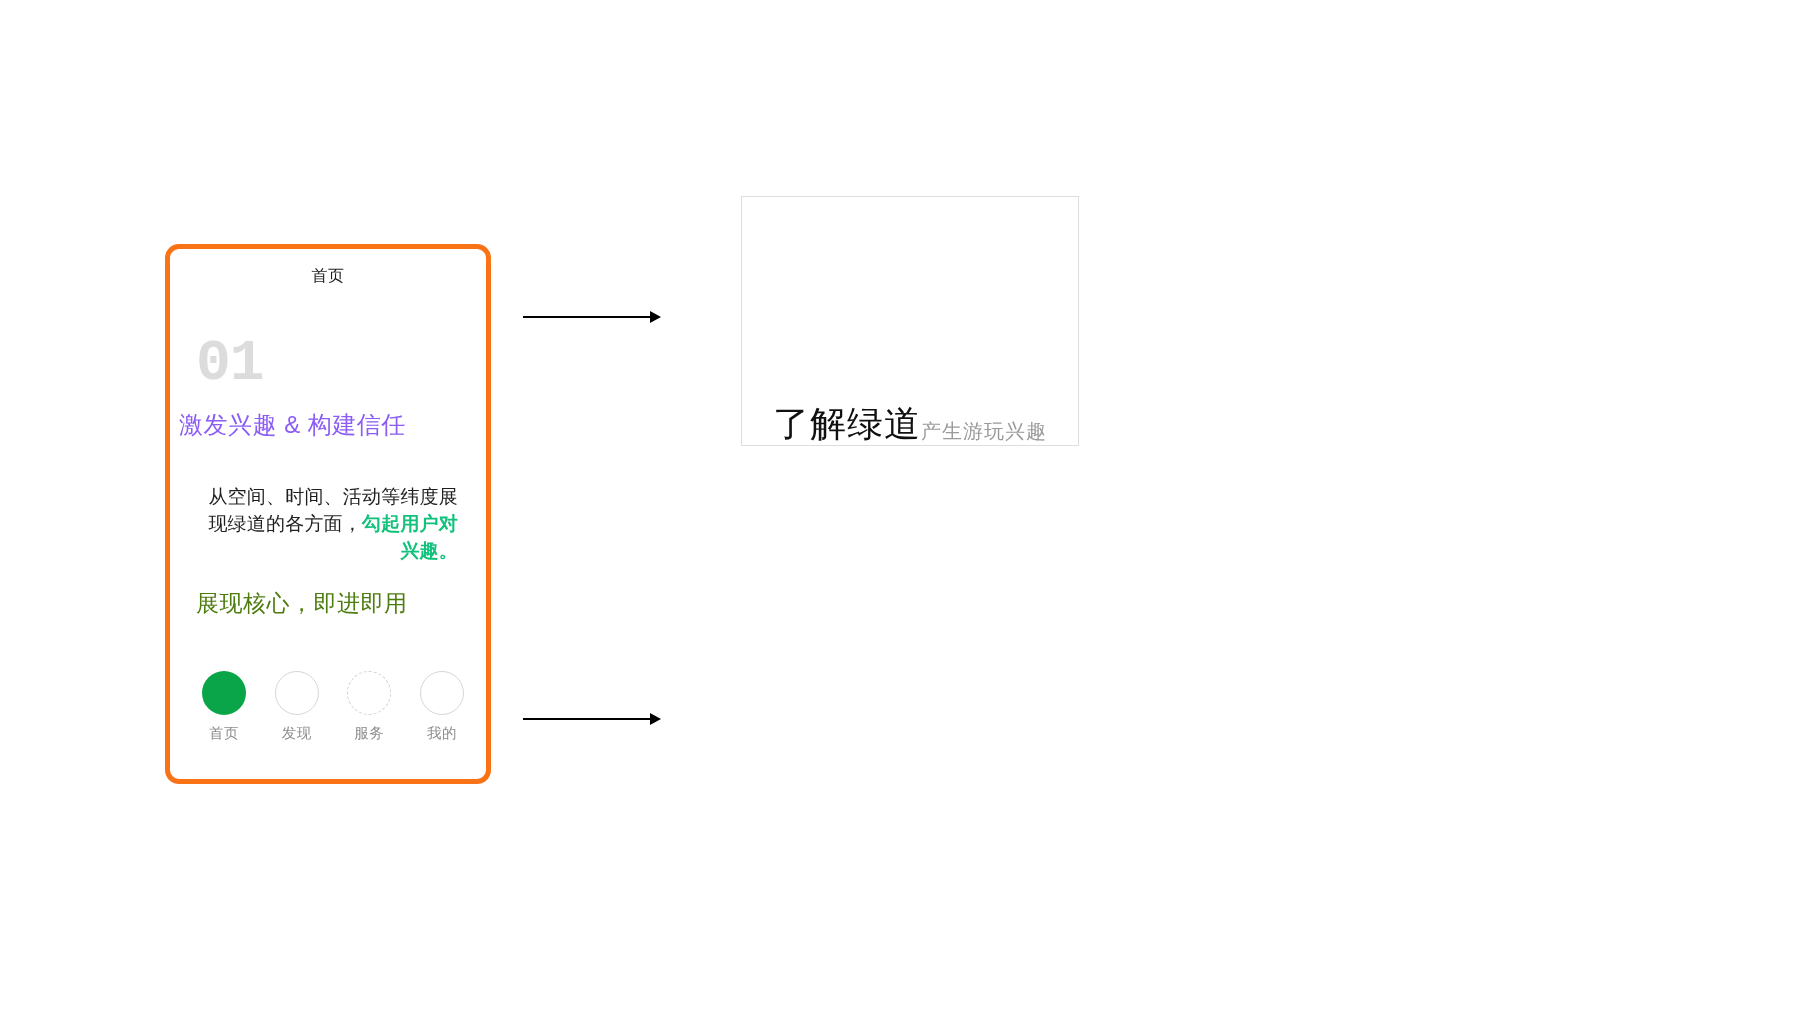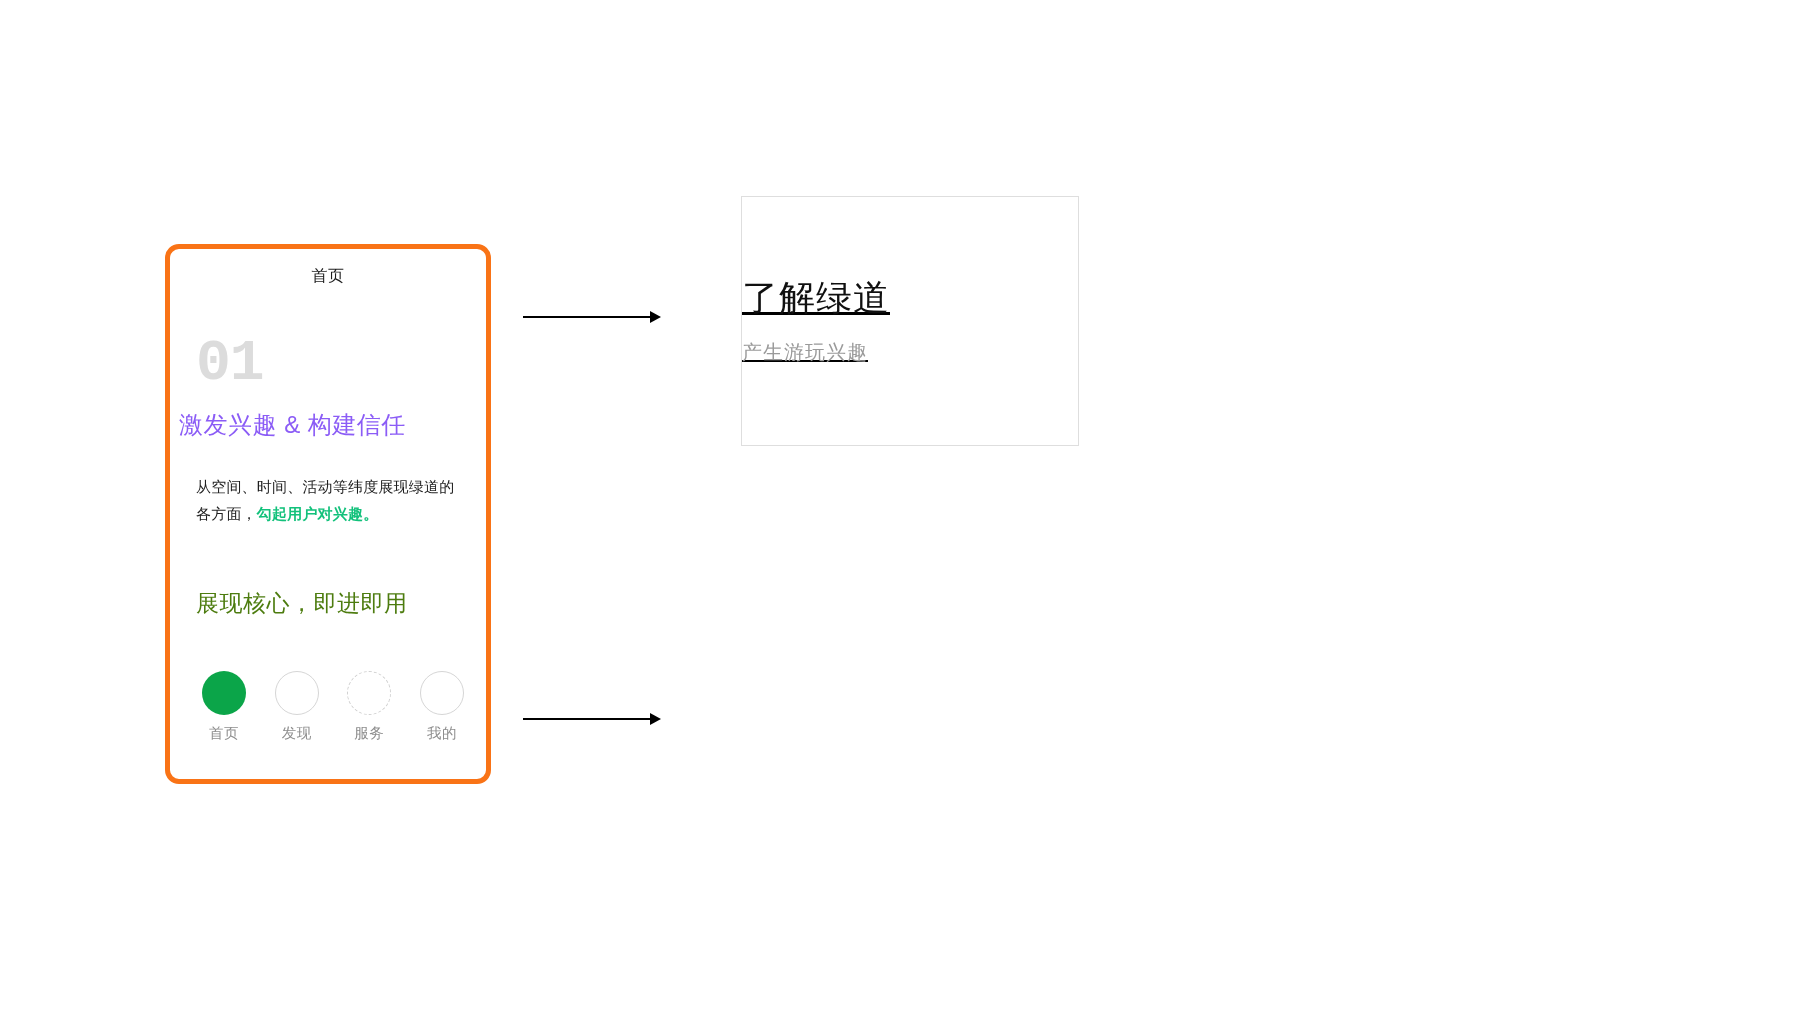--- a/index.html
+++ b/index.html
@@ -65,26 +65,27 @@
     top: 160px;
     font-size: 24px;
     color: #8b5cf6;
     letter-spacing: 0.5px;
     white-space: nowrap;
   }
 
   .step-body {
     position: absolute;
     left: 26px;
-    top: 224px;
+    top: 234px;
     width: 262px;
-    font-size: 15px;
+    font-size: 19px;
     line-height: 27px;
     color: #1f1f1f;
     letter-spacing: 0.2px;
+    text-align: right;
   }
   .step-body .hl {
     color: #12c17b;
     font-weight: bold;
   }
 
   .step-subtitle {
     position: absolute;
     left: 26px;
     top: 339px;
@@ -136,24 +137,23 @@
     letter-spacing: 0.5px;
   }
 
   
   .outcome-card {
     position: absolute;
     background: #ffffff;
     border: 1px solid #dedede;
     box-sizing: border-box;
     display: flex;
-    flex-direction: column;
-    align-items: flex-start;
+    flex-direction: row;
+    align-items: flex-end;
     justify-content: center;
-    text-decoration: underline;
   }
   .outcome-card.card-1 {
     left: 741px;
     top: 196px;
     width: 338px;
     height: 250px;
   }
   .outcome-card.card-2 {
     left: 741px;
     top: 596px;

